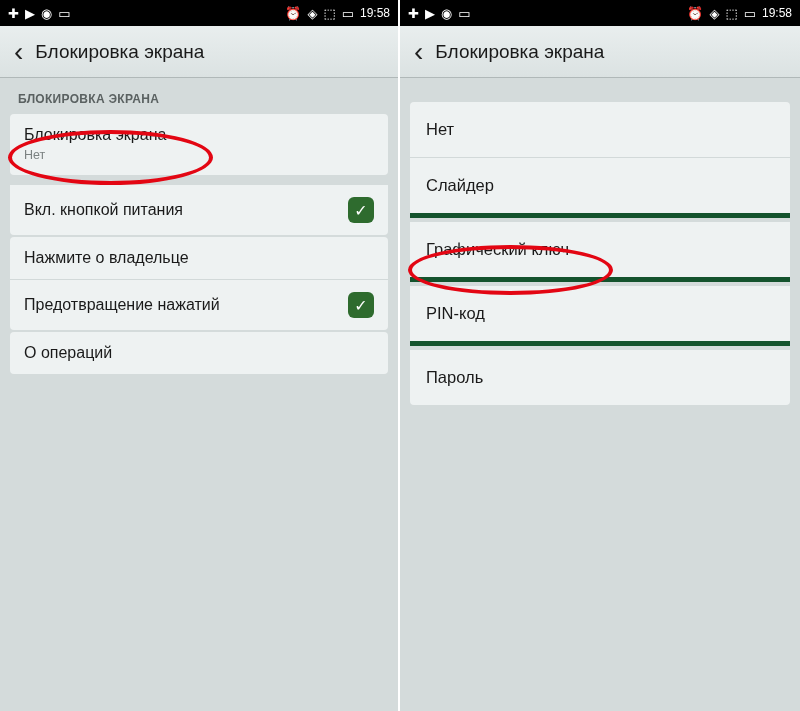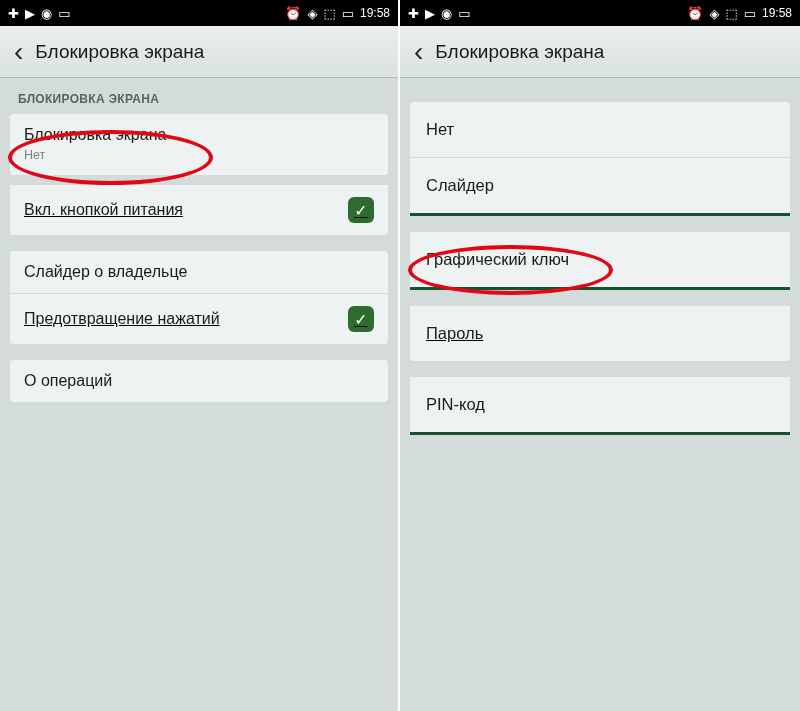--- a/index.html
+++ b/index.html
@@ -75,28 +75,27 @@
       align-items: center;
     }
     .setting-item.grouped-top {
       border-bottom-left-radius: 0;
       border-bottom-right-radius: 0;
       margin-bottom: 0;
       border-bottom: 1px solid #d2d9d9;
     }
     .setting-item.grouped-mid {
       border-radius: 0;
-      margin-bottom: 16px;
-      border-bottom: 3px solid #14532d;
+      margin-bottom: 4px;
+      border-bottom: 5px solid #14532d;
     }
     .setting-item.grouped-bot {
       border-top-left-radius: 0;
       border-top-right-radius: 0;
-      margin-bottom: 16px;
-      text-decoration: underline;
+      margin-bottom: 2px;
     }
     .setting-text { flex: 1; padding-right: 10px; }
     .setting-title {
       font-size: 16px;
       color: #1a1a1a;
     }
     .setting-sub {
       font-size: 12.5px;
       color: #7a8181;
       margin-top: 3px;
@@ -176,21 +175,21 @@
 
     <div class="setting-item grouped-bot">
       <div class="setting-text">
         <div class="setting-title">Вкл. кнопкой питания</div>
       </div>
       <div class="check">✓</div>
     </div>
 
     <div class="setting-item grouped-top">
       <div class="setting-text">
-        <div class="setting-title">Слайдер о владельце</div>
+        <div class="setting-title">Нажмите о владельце</div>
       </div>
     </div>
     <div class="setting-item grouped-bot">
       <div class="setting-text">
         <div class="setting-title">Предотвращение нажатий</div>
       </div>
       <div class="check">✓</div>
     </div>
 
 
@@ -229,22 +228,22 @@
   <div class="content">
     <div class="setting-item grouped-top">
       <div class="option-title">Нет</div>
     </div>
     <div class="setting-item grouped-mid">
       <div class="option-title">Слайдер</div>
     </div>
     <div class="setting-item grouped-mid">
       <div class="option-title">Графический ключ</div>
     </div>
+    <div class="setting-item grouped-mid">
+      <div class="option-title">PIN-код</div>
+    </div>
     <div class="setting-item grouped-bot">
       <div class="option-title">Пароль</div>
     </div>
-    <div class="setting-item grouped-mid">
-      <div class="option-title">PIN-код</div>
-    </div>
   </div>
 
   <div class="red-ellipse ellipse-2"></div>
 </div>
 
 </body></html>

